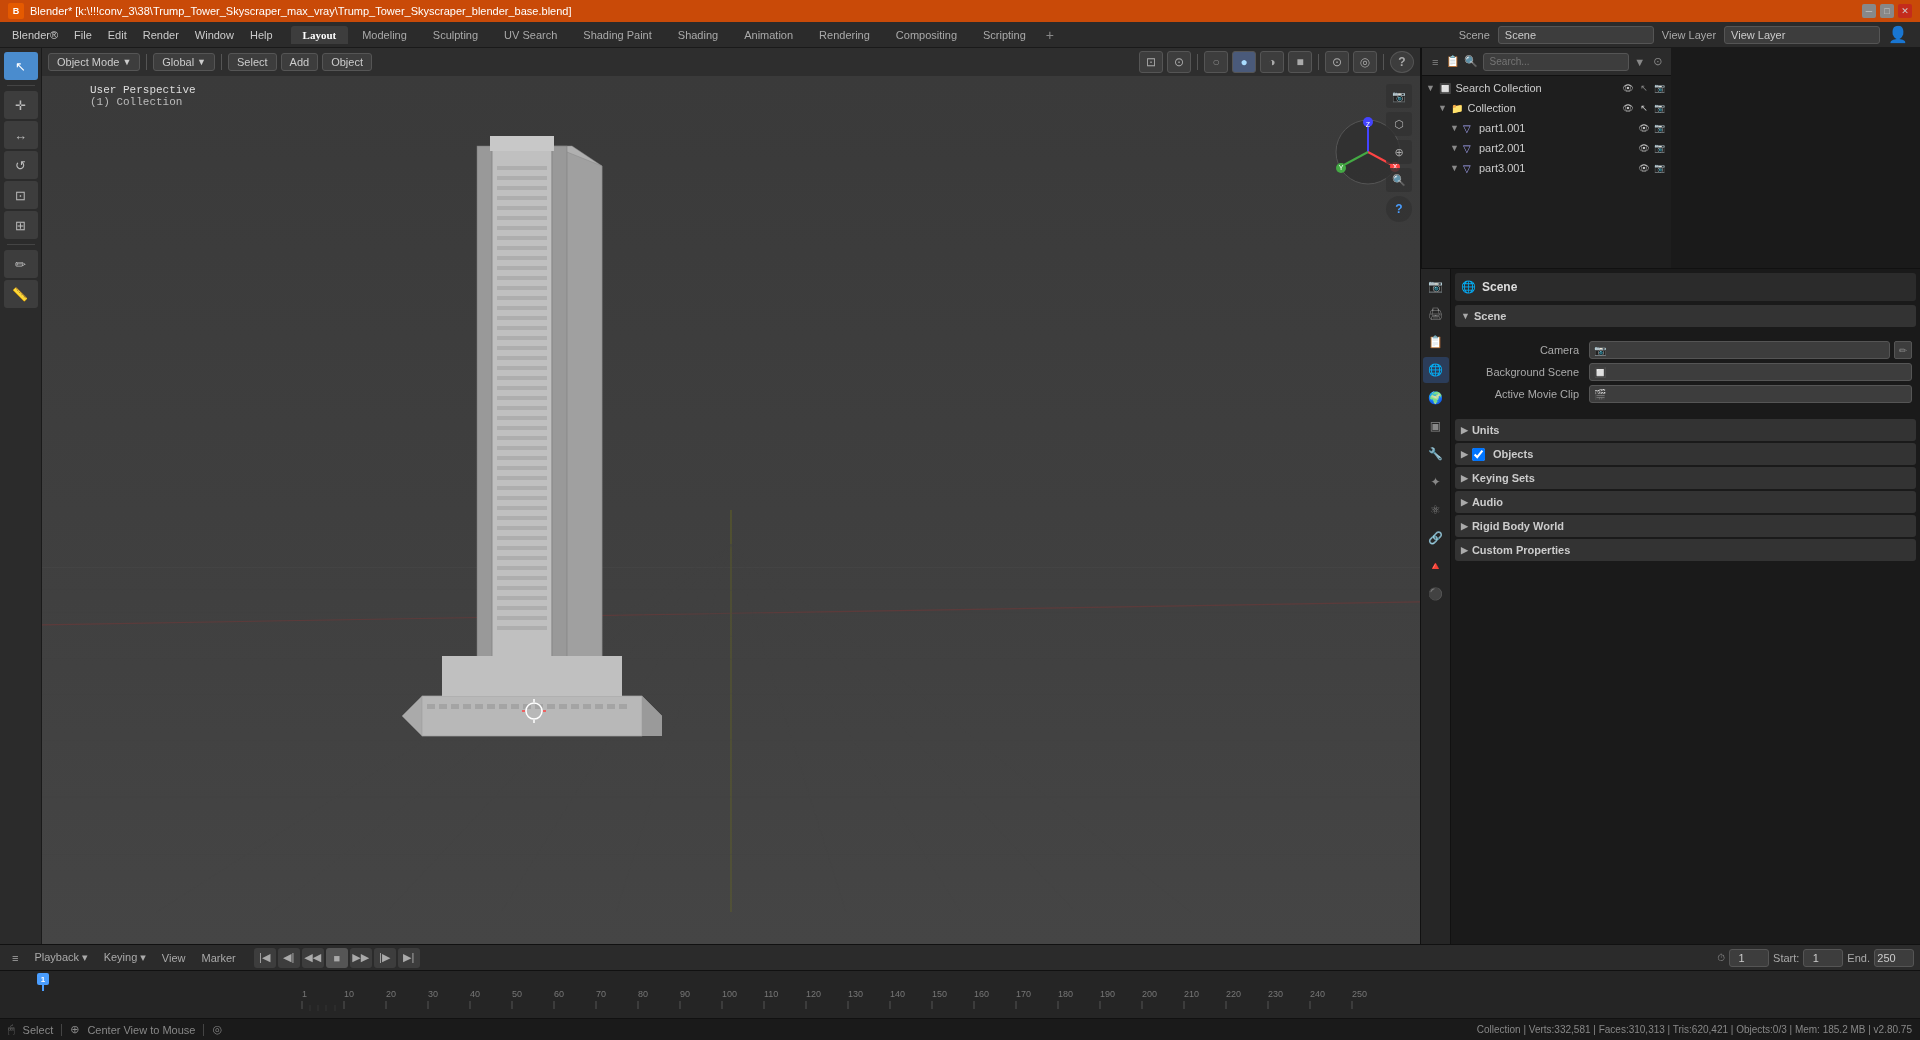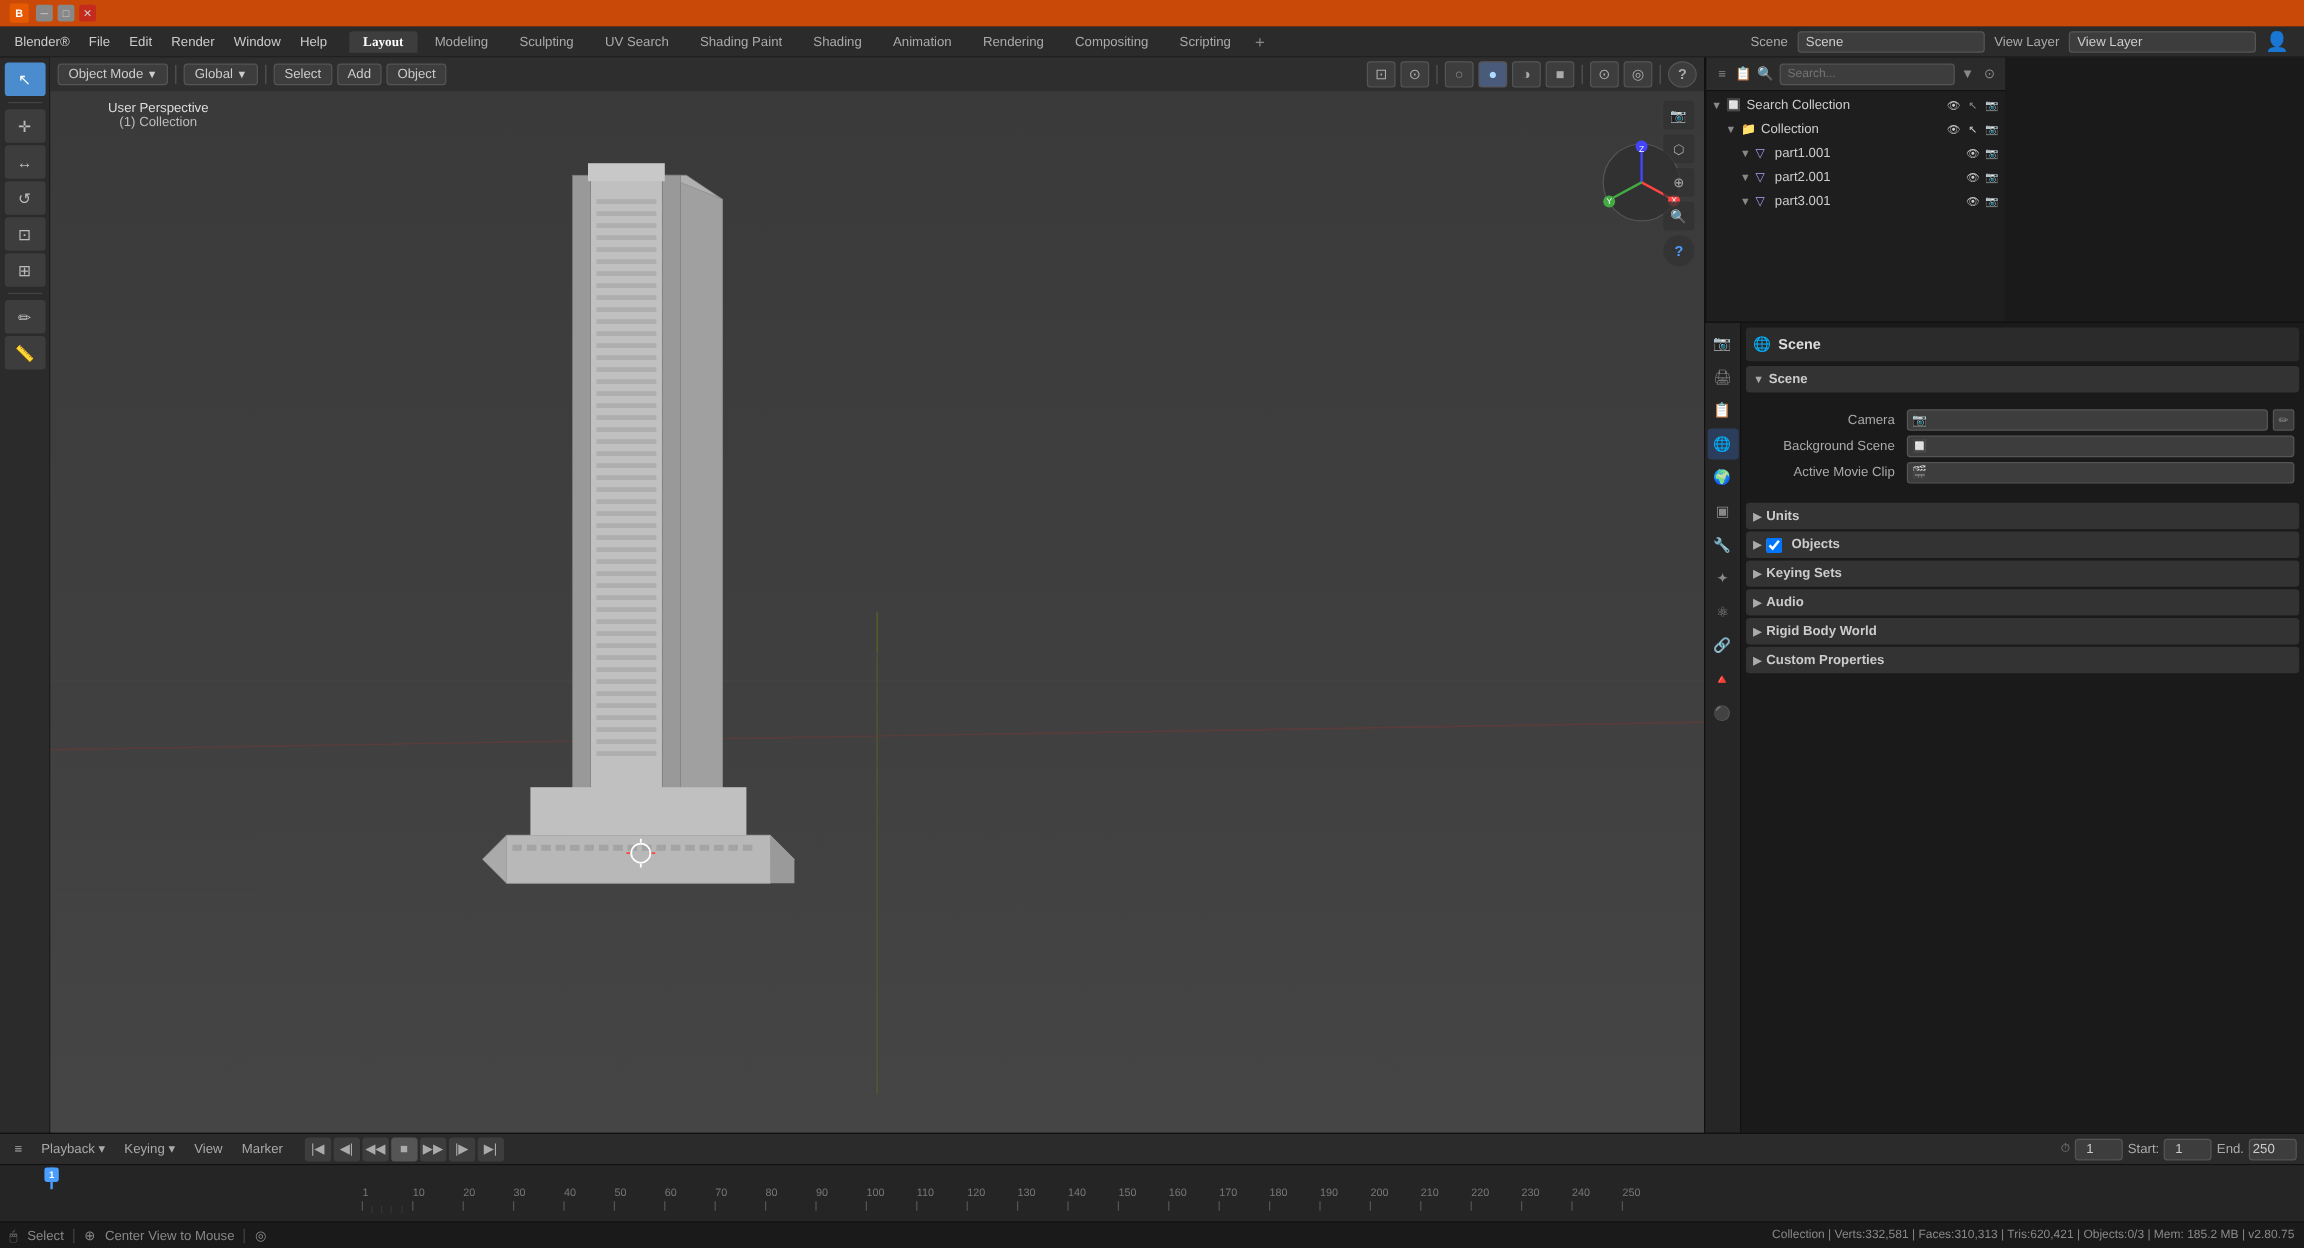--- a/index.html
+++ b/index.html
@@ -233,20 +233,21 @@
     }
 
     
     .vp-info {
       position: absolute;
       top: 36px;
       left: 48px;
       color: #dddddd;
       font-size: 11px;
       z-index: 5;
+      font-family: Liberation Mono, monospace;
     }
     .vp-info .line1 { font-size: 11px; }
     .vp-info .line2 { font-size: 11px; color: #bbb; }
 
     
     .viewport-scene {
       position: absolute;
       top: 28px;
       left: 0;
       right: 0;
@@ -564,20 +565,21 @@
       right: 12px;
       width: 80px;
       height: 80px;
     }
   </style>
 </head>
 <body>
 
 <div id="title-bar">
   <div class="app-icon">B</div>
+  <span class="title-text">Blender* [k:\!!!conv_3\38\Trump_Tower_Skyscraper_max_vray\Trump_Tower_Skyscraper_blender_base.blend]</span>
   <div class="window-controls">
     <div class="win-btn minimize">─</div>
     <div class="win-btn maximize">□</div>
     <div class="win-btn close">✕</div>
   </div>
 </div>
 
 <div id="menu-bar">
   <div class="menu-item">Blender®</div>
   <div class="menu-item">File</div>
@@ -615,21 +617,21 @@
     <div class="tool-btn" title="Cursor">✛</div>
     <div class="tool-btn" title="Move">↔</div>
     <div class="tool-btn" title="Rotate">↺</div>
     <div class="tool-btn" title="Scale">⊡</div>
     <div class="tool-btn" title="Transform">⊞</div>
     <div class="tool-separator"></div>
     <div class="tool-btn" title="Annotate">✏</div>
     <div class="tool-btn" title="Measure">📏</div>
   </div>
 
-  <div id="viewport" style="position:absolute; left:42px; top:0; right:500px; bottom:96px;text-align:center;">
+  <div id="viewport" style="position:absolute; left:42px; top:0; right:500px; bottom:96px;">
 
     <div id="viewport-toolbar">
       <div class="vp-btn">
         <span>Object Mode</span>
         <span style="font-size:9px;">▼</span>
       </div>
       <div class="vp-separator"></div>
       <div class="vp-btn">
         <span>Global</span>
         <span style="font-size:9px;">▼</span>

